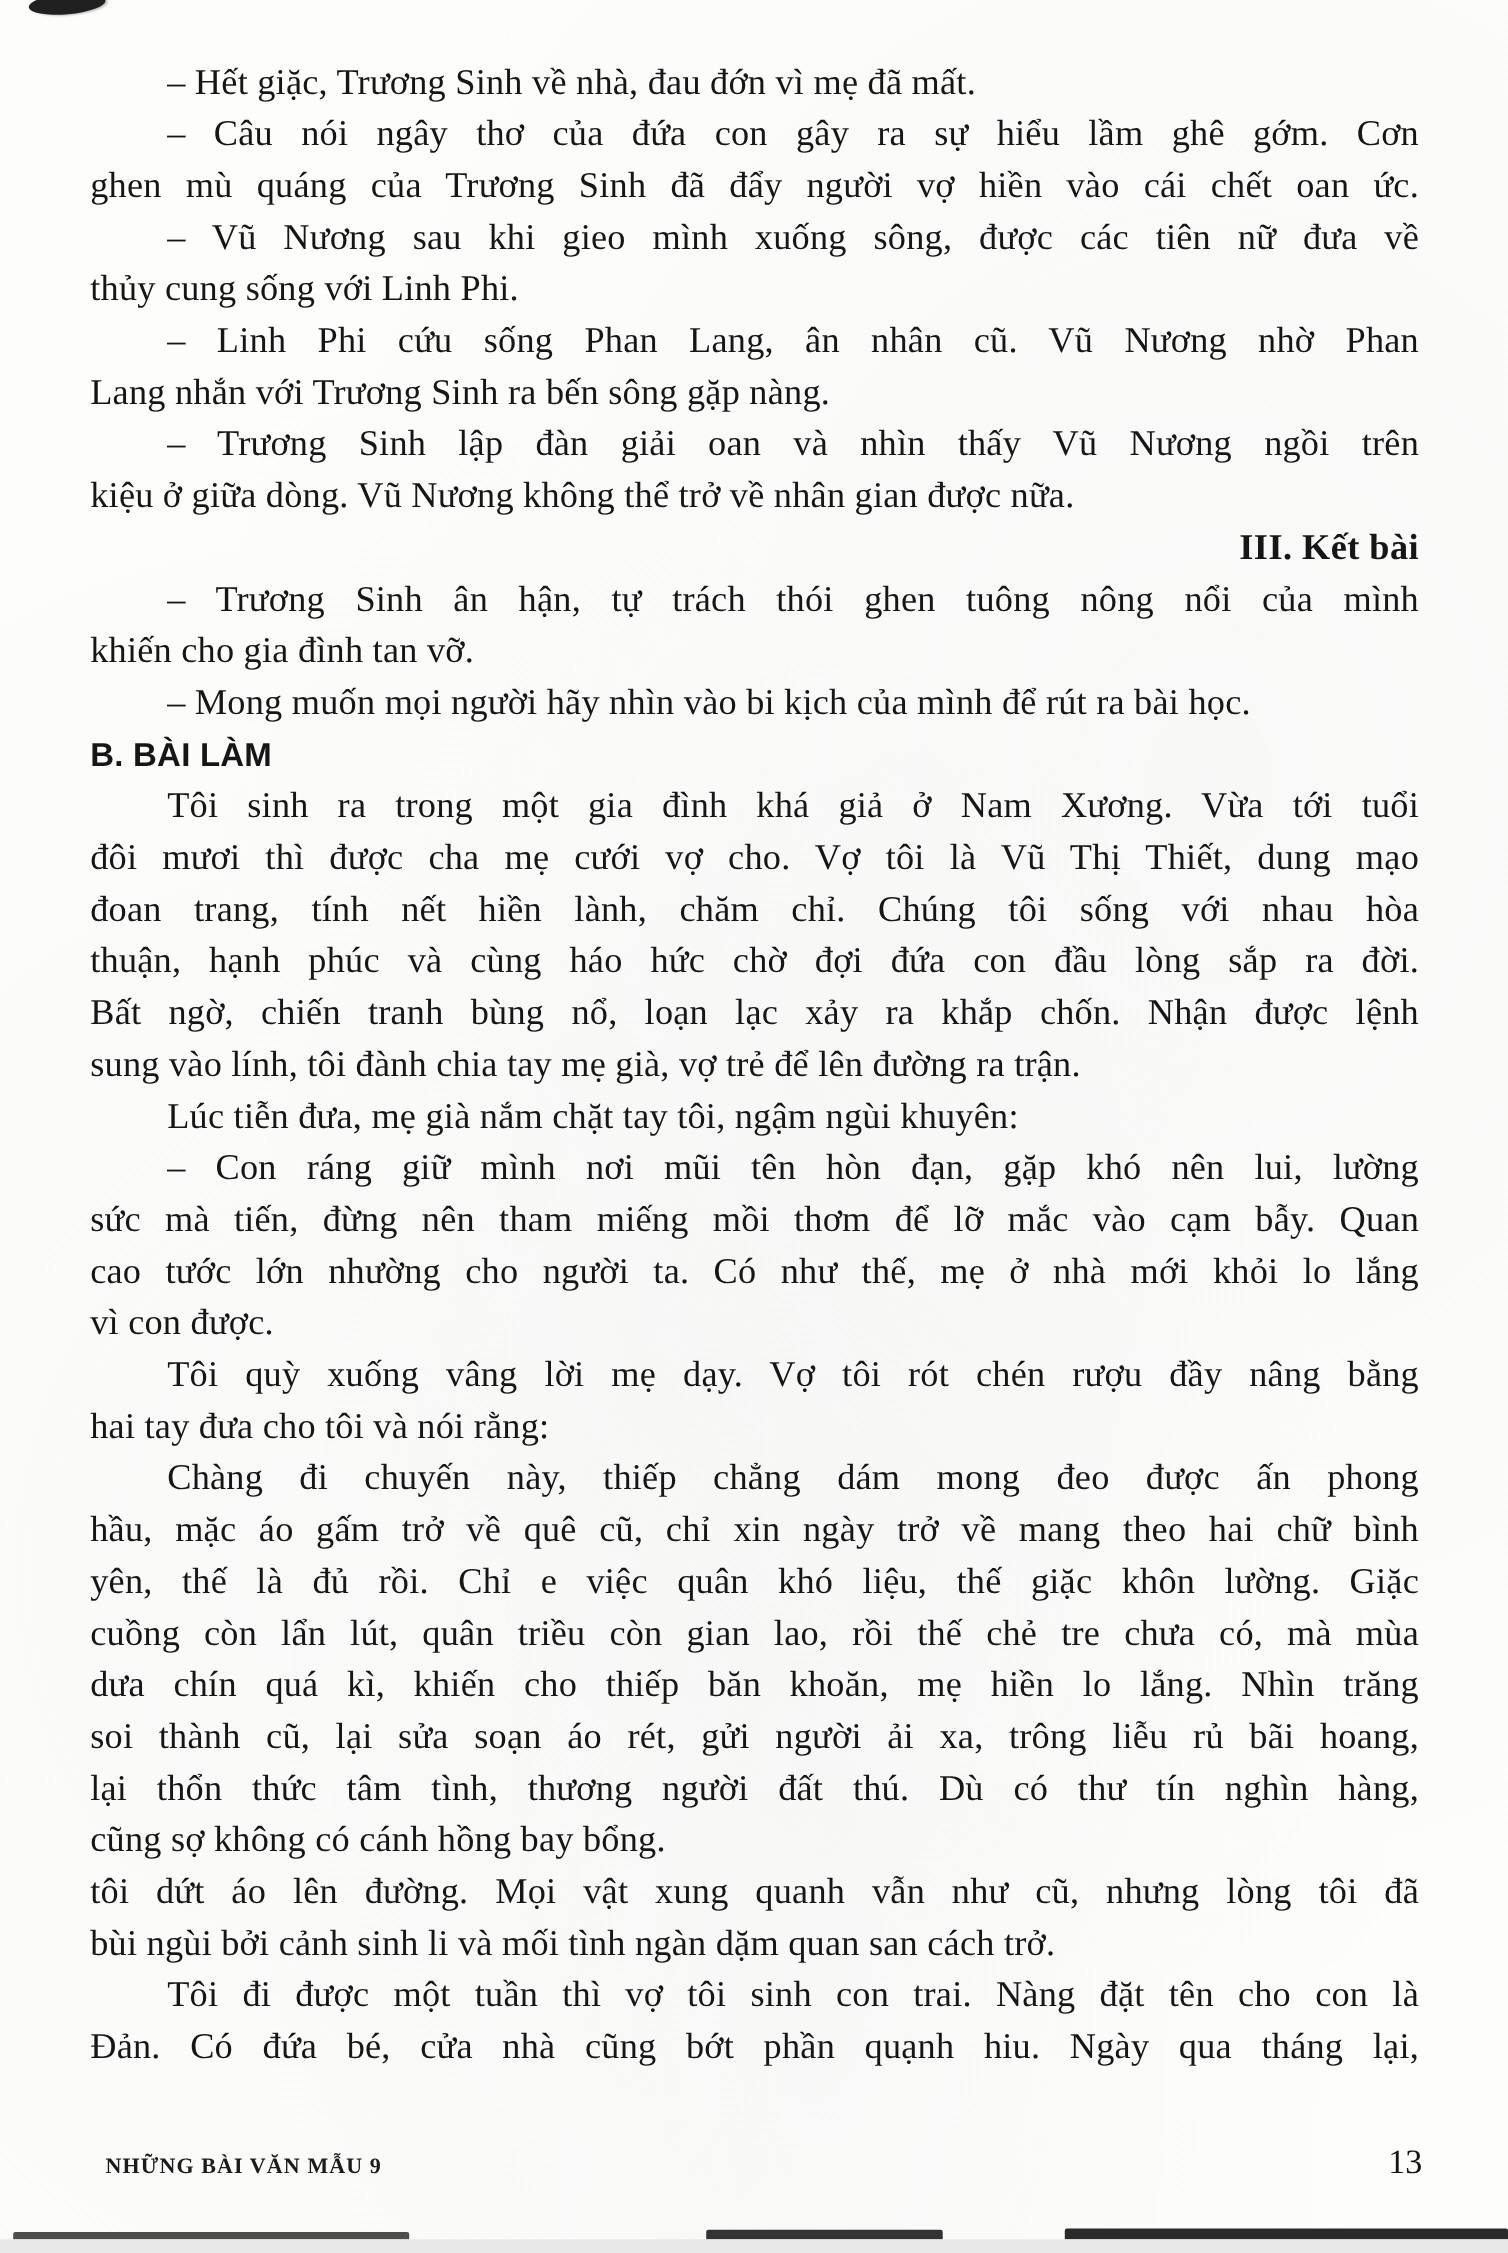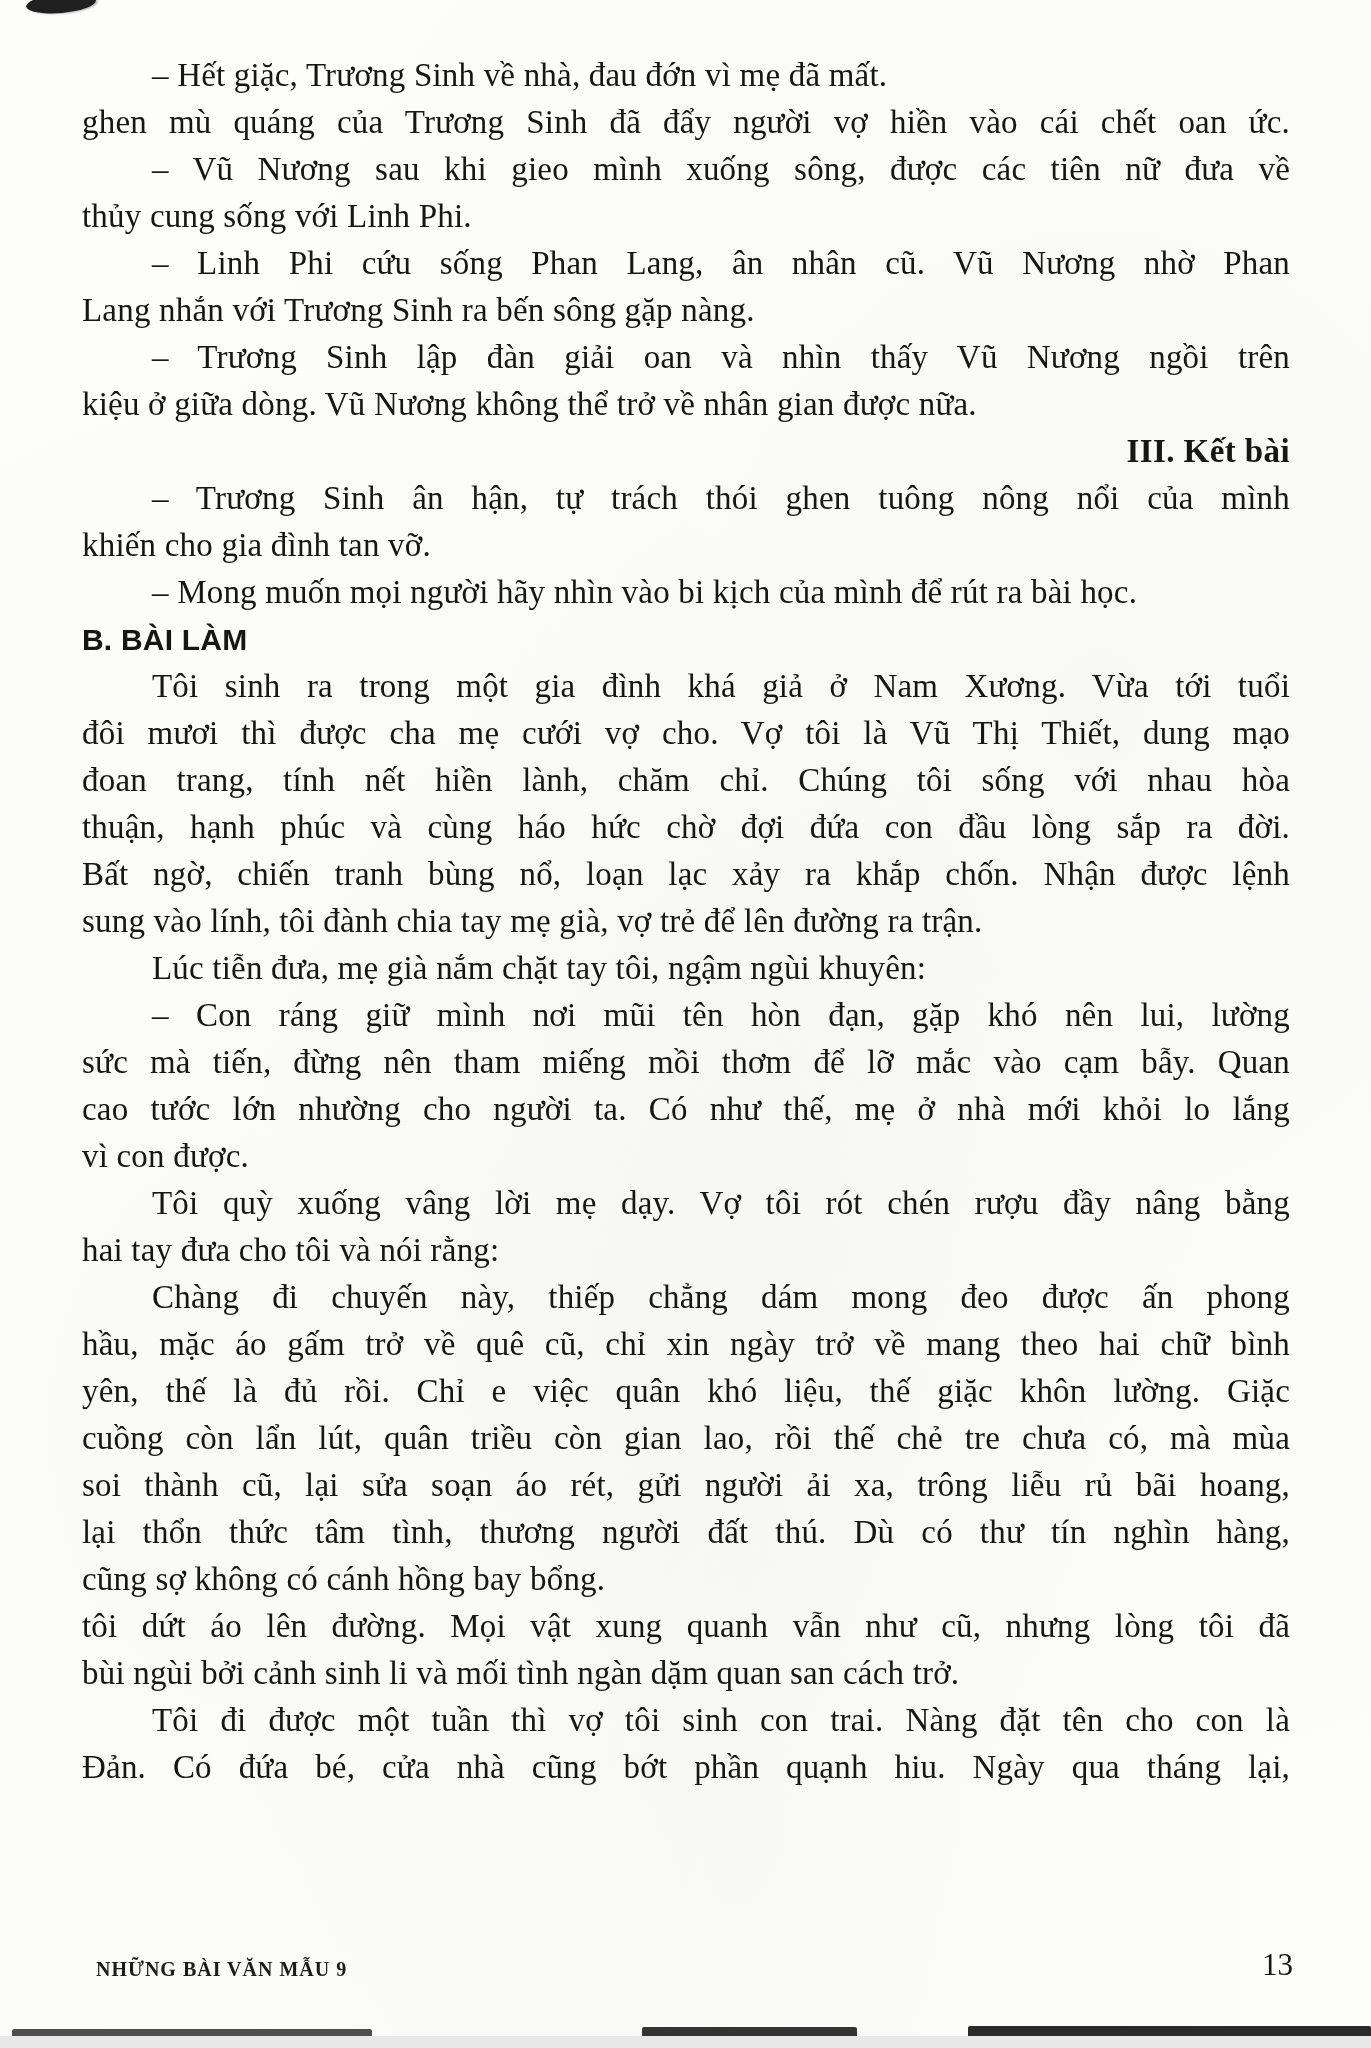--- a/index.html
+++ b/index.html
@@ -55,20 +55,21 @@
   .strip-3{left:968px;width:403px;height:10px;background:#2a2a2a;}
 </style>
 </head>
 <body>
 
 <div class="page">
   <div class="smudge-top-left"></div>
 
   <div class="page-body" id="page-body">
       <div class="line ind">– Hết giặc, Trương Sinh về nhà, đau đớn vì mẹ đã mất.</div>
+      <div class="line ind just">– Câu nói ngây thơ của đứa con gây ra sự hiểu lầm ghê gớm. Cơn</div>
       <div class="line just">ghen mù quáng của Trương Sinh đã đẩy người vợ hiền vào cái chết oan ức.</div>
       <div class="line ind just">– Vũ Nương sau khi gieo mình xuống sông, được các tiên nữ đưa về</div>
       <div class="line">thủy cung sống với Linh Phi.</div>
       <div class="line ind just">– Linh Phi cứu sống Phan Lang, ân nhân cũ. Vũ Nương nhờ Phan</div>
       <div class="line">Lang nhắn với Trương Sinh ra bến sông gặp nàng.</div>
       <div class="line ind just">– Trương Sinh lập đàn giải oan và nhìn thấy Vũ Nương ngồi trên</div>
       <div class="line">kiệu ở giữa dòng. Vũ Nương không thể trở về nhân gian được nữa.</div>
       <div class="line ind heading-serif">III. Kết bài</div>
       <div class="line ind just">– Trương Sinh ân hận, tự trách thói ghen tuông nông nổi của mình</div>
       <div class="line">khiến cho gia đình tan vỡ.</div>
@@ -84,20 +85,21 @@
       <div class="line ind just">– Con ráng giữ mình nơi mũi tên hòn đạn, gặp khó nên lui, lường</div>
       <div class="line just">sức mà tiến, đừng nên tham miếng mồi thơm để lỡ mắc vào cạm bẫy. Quan</div>
       <div class="line just">cao tước lớn nhường cho người ta. Có như thế, mẹ ở nhà mới khỏi lo lắng</div>
       <div class="line">vì con được.</div>
       <div class="line ind just">Tôi quỳ xuống vâng lời mẹ dạy. Vợ tôi rót chén rượu đầy nâng bằng</div>
       <div class="line">hai tay đưa cho tôi và nói rằng:</div>
       <div class="line ind just">Chàng đi chuyến này, thiếp chẳng dám mong đeo được ấn phong</div>
       <div class="line just">hầu, mặc áo gấm trở về quê cũ, chỉ xin ngày trở về mang theo hai chữ bình</div>
       <div class="line just">yên, thế là đủ rồi. Chỉ e việc quân khó liệu, thế giặc khôn lường. Giặc</div>
       <div class="line just">cuồng còn lẩn lút, quân triều còn gian lao, rồi thế chẻ tre chưa có, mà mùa</div>
+      <div class="line just">dưa chín quá kì, khiến cho thiếp băn khoăn, mẹ hiền lo lắng. Nhìn trăng</div>
       <div class="line just">soi thành cũ, lại sửa soạn áo rét, gửi người ải xa, trông liễu rủ bãi hoang,</div>
       <div class="line just">lại thổn thức tâm tình, thương người đất thú. Dù có thư tín nghìn hàng,</div>
       <div class="line">cũng sợ không có cánh hồng bay bổng.</div>
       <div class="line just">tôi dứt áo lên đường. Mọi vật xung quanh vẫn như cũ, nhưng lòng tôi đã</div>
       <div class="line">bùi ngùi bởi cảnh sinh li và mối tình ngàn dặm quan san cách trở.</div>
       <div class="line ind just">Tôi đi được một tuần thì vợ tôi sinh con trai. Nàng đặt tên cho con là</div>
       <div class="line just">Đản. Có đứa bé, cửa nhà cũng bớt phần quạnh hiu. Ngày qua tháng lại,</div>
     </div>
 
   <div class="footer-left">NHỮNG BÀI VĂN MẪU 9</div>

